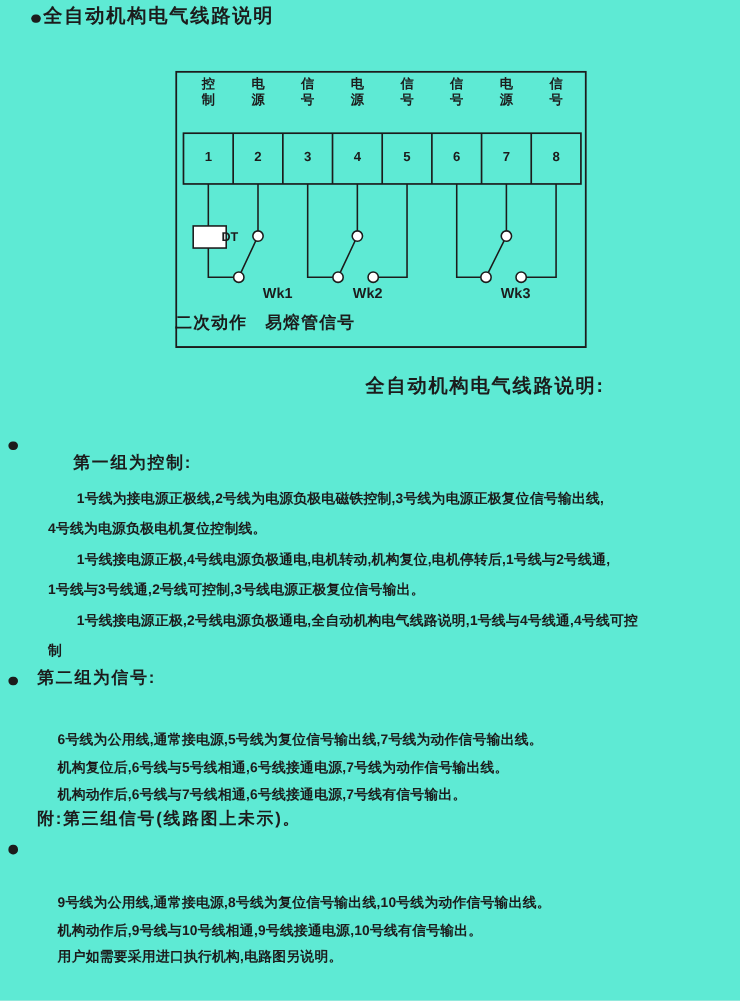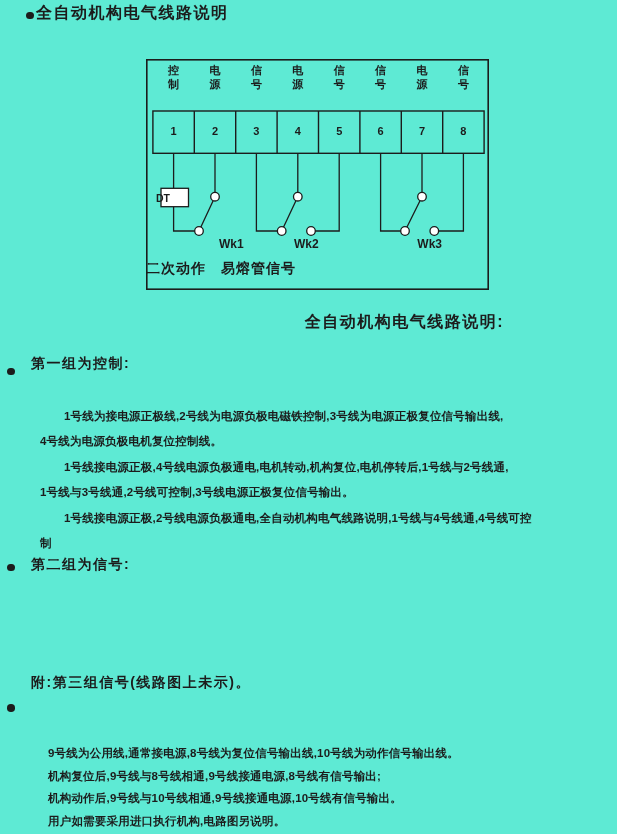--- a/index.html
+++ b/index.html
@@ -10,29 +10,29 @@
   }
   .bullet { position:absolute; width:7.5px; height:7.5px; border-radius:50%; background:#1c1c1c; }
   .doc-title { position:absolute; left:36px; top:3px; font-size:16px; letter-spacing:1.5px; margin:0; white-space:nowrap; }
 
   
   .diagram { position:absolute; left:146px; top:59px; width:343px; height:274px; }
   .diagram svg { position:absolute; left:0; top:0; }
   .tlabel { position:absolute; top:5px; width:13px; font-size:11px; line-height:13.5px;
             text-align:center; word-break:break-all; letter-spacing:0; }
   .tnum   { position:absolute; top:66px; width:24px; font-size:11px; text-align:center; }
-  .dtlabel{ position:absolute; left:10px; top:132.5px; width:27.5px; text-align:left; font-size:10.5px; }
+  .dtlabel{ position:absolute; left:25px; top:132.5px; width:27.5px; text-align:right; font-size:10.5px; }
   .wk     { position:absolute; top:177.5px; width:44px; text-align:right; font-size:12px; font-weight:600; }
   .dcaption{ position:absolute; left:0; right:0; top:201px; text-align:left; font-size:14px; letter-spacing:1px; }
 
   .subtitle { position:absolute; left:134px; top:312px; width:370px; text-align:right;
               font-size:16px; letter-spacing:1.5px; }
 
   .sec-head { position:absolute; left:31px; font-size:14px; letter-spacing:1.5px; white-space:nowrap; }
-  .sh1 { top:355px; } .sh2 { top:556px; } .sh3 { top:674px;text-align:right; }
+  .sh1 { top:377px;margin-left:30px; } .sh2 { top:556px; } .sh3 { top:674px;text-align:right; }
   .b1 { left:7px; top:367.5px; } .b2 { left:7px; top:563.5px; } .b3 { left:7px; top:704px; }
   .btitle { left:26px; top:11.5px; }
 
   .lines { position:absolute; font-size:11.5px; letter-spacing:0.2px; }
   .s1 { left:28px; top:404px; width:478px; line-height:25.4px;margin-left:12px; }
   .s2 { left:48px; top:606px; width:470px; line-height:23.2px; }
   .s3 { left:48px; top:742px; width:470px; line-height:22.6px; }
   .ln { white-space:nowrap; }
   .ind { text-indent:24px; }
 </style>
@@ -98,23 +98,27 @@
     <div class="ln ind">1号线为接电源正极线,2号线为电源负极电磁铁控制,3号线为电源正极复位信号输出线,</div>
     <div class="ln">4号线为电源负极电机复位控制线。</div>
     <div class="ln ind">1号线接电源正极,4号线电源负极通电,电机转动,机构复位,电机停转后,1号线与2号线通,</div>
     <div class="ln">1号线与3号线通,2号线可控制,3号线电源正极复位信号输出。</div>
     <div class="ln ind">1号线接电源正极,2号线电源负极通电,全自动机构电气线路说明,1号线与4号线通,4号线可控</div>
     <div class="ln">制</div>
   </div>
 
   <span class="bullet b2"></span>
   <div class="sec-head sh2">第二组为信号:</div>
+  <div class="lines s2">
+    <div class="ln">6号线为公用线,通常接电源,5号线为复位信号输出线,7号线为动作信号输出线。</div>
+    <div class="ln">机构复位后,6号线与5号线相通,6号线接通电源,7号线为动作信号输出线。</div>
+    <div class="ln">机构动作后,6号线与7号线相通,6号线接通电源,7号线有信号输出。</div>
+  </div>
 
   <span class="bullet b3"></span>
   <div class="sec-head sh3">附:第三组信号(线路图上未示)。</div>
   <div class="lines s3">
     <div class="ln">9号线为公用线,通常接电源,8号线为复位信号输出线,10号线为动作信号输出线。</div>
-    <div class="ln">机构复位后,9号线与8号线相通,9号线接通电源,8号线有信号输出;</div>
     <div class="ln">机构动作后,9号线与10号线相通,9号线接通电源,10号线有信号输出。</div>
     <div class="ln">用户如需要采用进口执行机构,电路图另说明。</div>
   </div>
 
 </div>
 
 </body></html>

